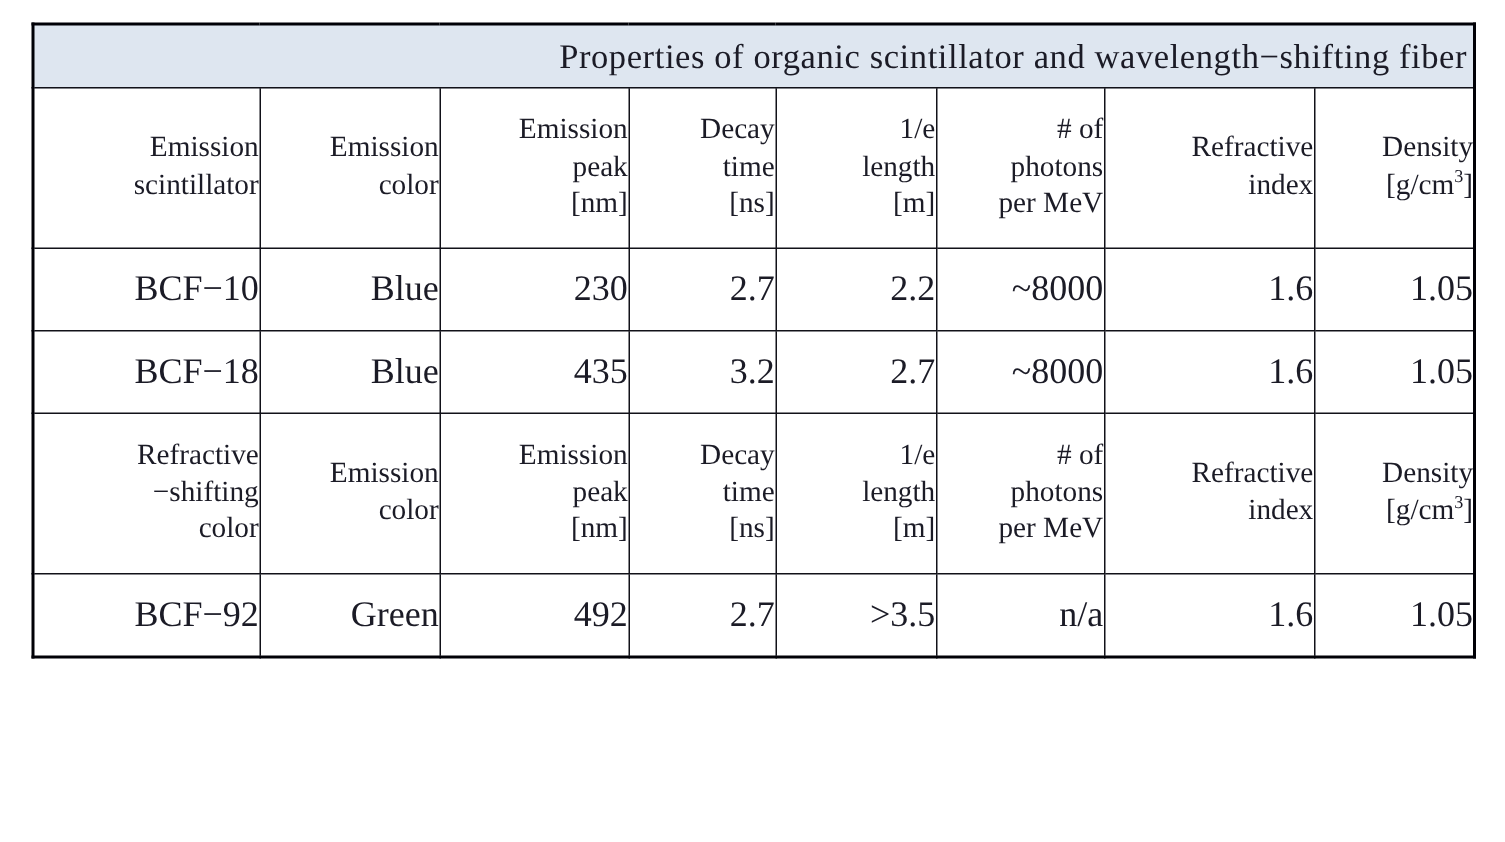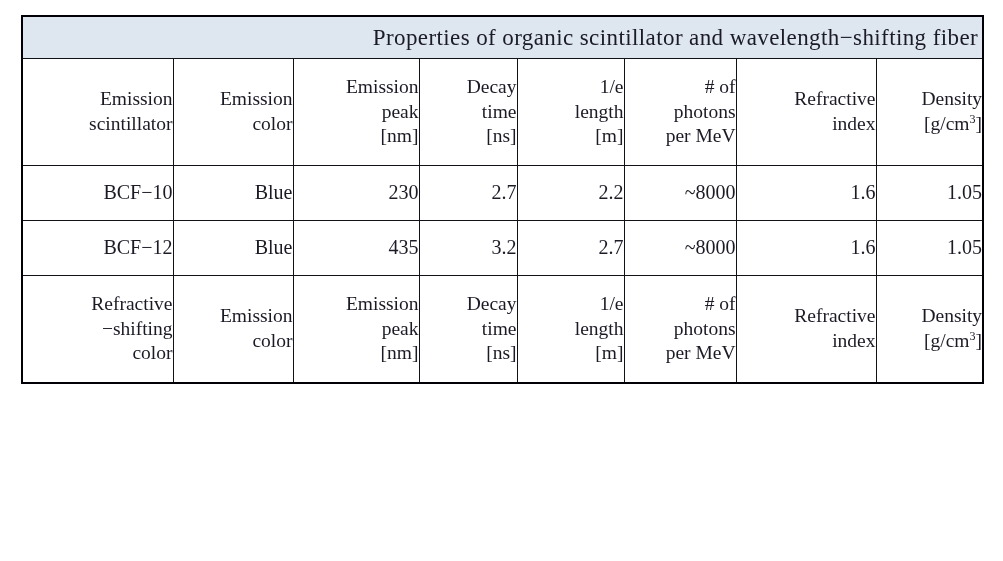--- a/index.html
+++ b/index.html
@@ -61,21 +61,21 @@
   
   .hdr td {
     height: 106px;
     font-size: 19.5px;
     padding: 3px 2px;
   }
   .hdr td .ln { display: block; }
   
   .data td {
     height: 54px;
-    font-size: 20px;
+    font-size: 24px;
   }
   .last-data td {
     border-bottom: 2px solid #000006;
   }
   sup {
     font-size: 0.62em;
     vertical-align: super;
     line-height: 0;
   }
   
@@ -155,21 +155,21 @@
           <td>BCF−10</td>
           <td>Blue</td>
           <td>230</td>
           <td>2.7</td>
           <td>2.2</td>
           <td>~8000</td>
           <td>1.6</td>
           <td>1.05</td>
         </tr>
         <tr class="data">
-          <td>BCF−12</td>
+          <td>BCF−18</td>
           <td>Blue</td>
           <td>435</td>
           <td>3.2</td>
           <td>2.7</td>
           <td>~8000</td>
           <td>1.6</td>
           <td>1.05</td>
         </tr>
 
         <tr class="hdr">
@@ -205,17 +205,27 @@
           <td>
             <span class="ln">Refractive</span>
             <span class="ln">index</span>
           </td>
           <td>
             <span class="ln">Density</span>
             <span class="ln"><span>[g/cm</span><sup>3</sup><span>]</span></span>
           </td>
         </tr>
 
+        <tr class="data last-data">
+          <td>BCF−92</td>
+          <td>Green</td>
+          <td>492</td>
+          <td>2.7</td>
+          <td>&gt;3.5</td>
+          <td>n/a</td>
+          <td>1.6</td>
+          <td>1.05</td>
+        </tr>
 
       </tbody>
     </table>
   </div>
 </div>
 
 </body></html>

